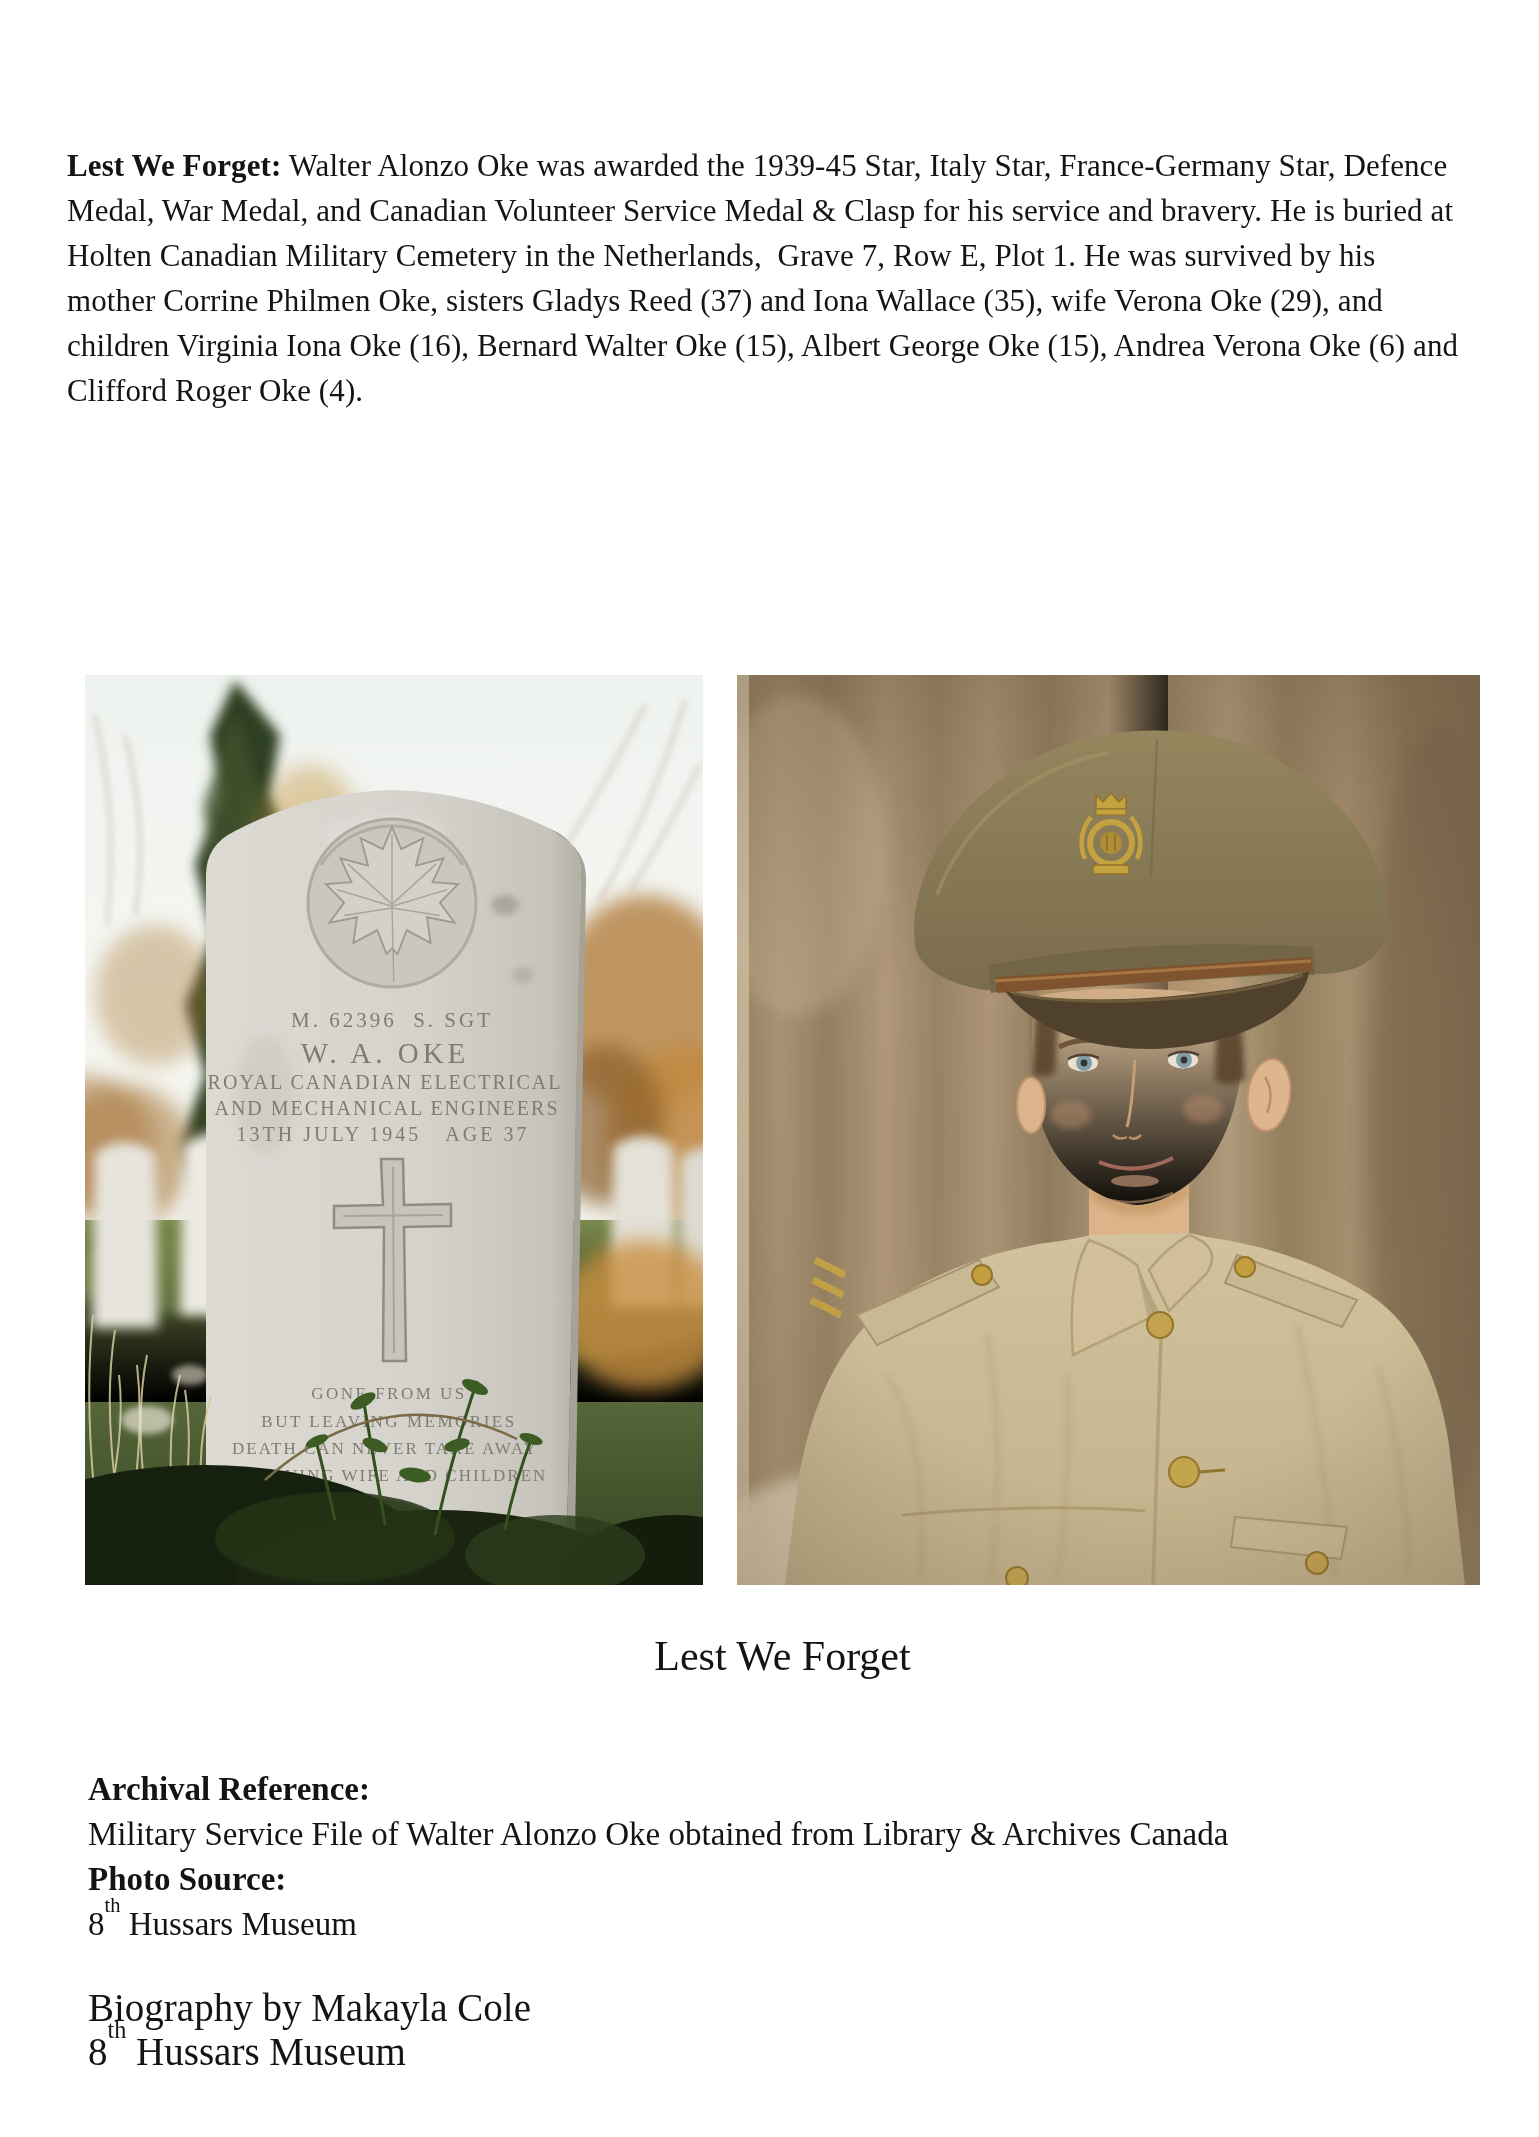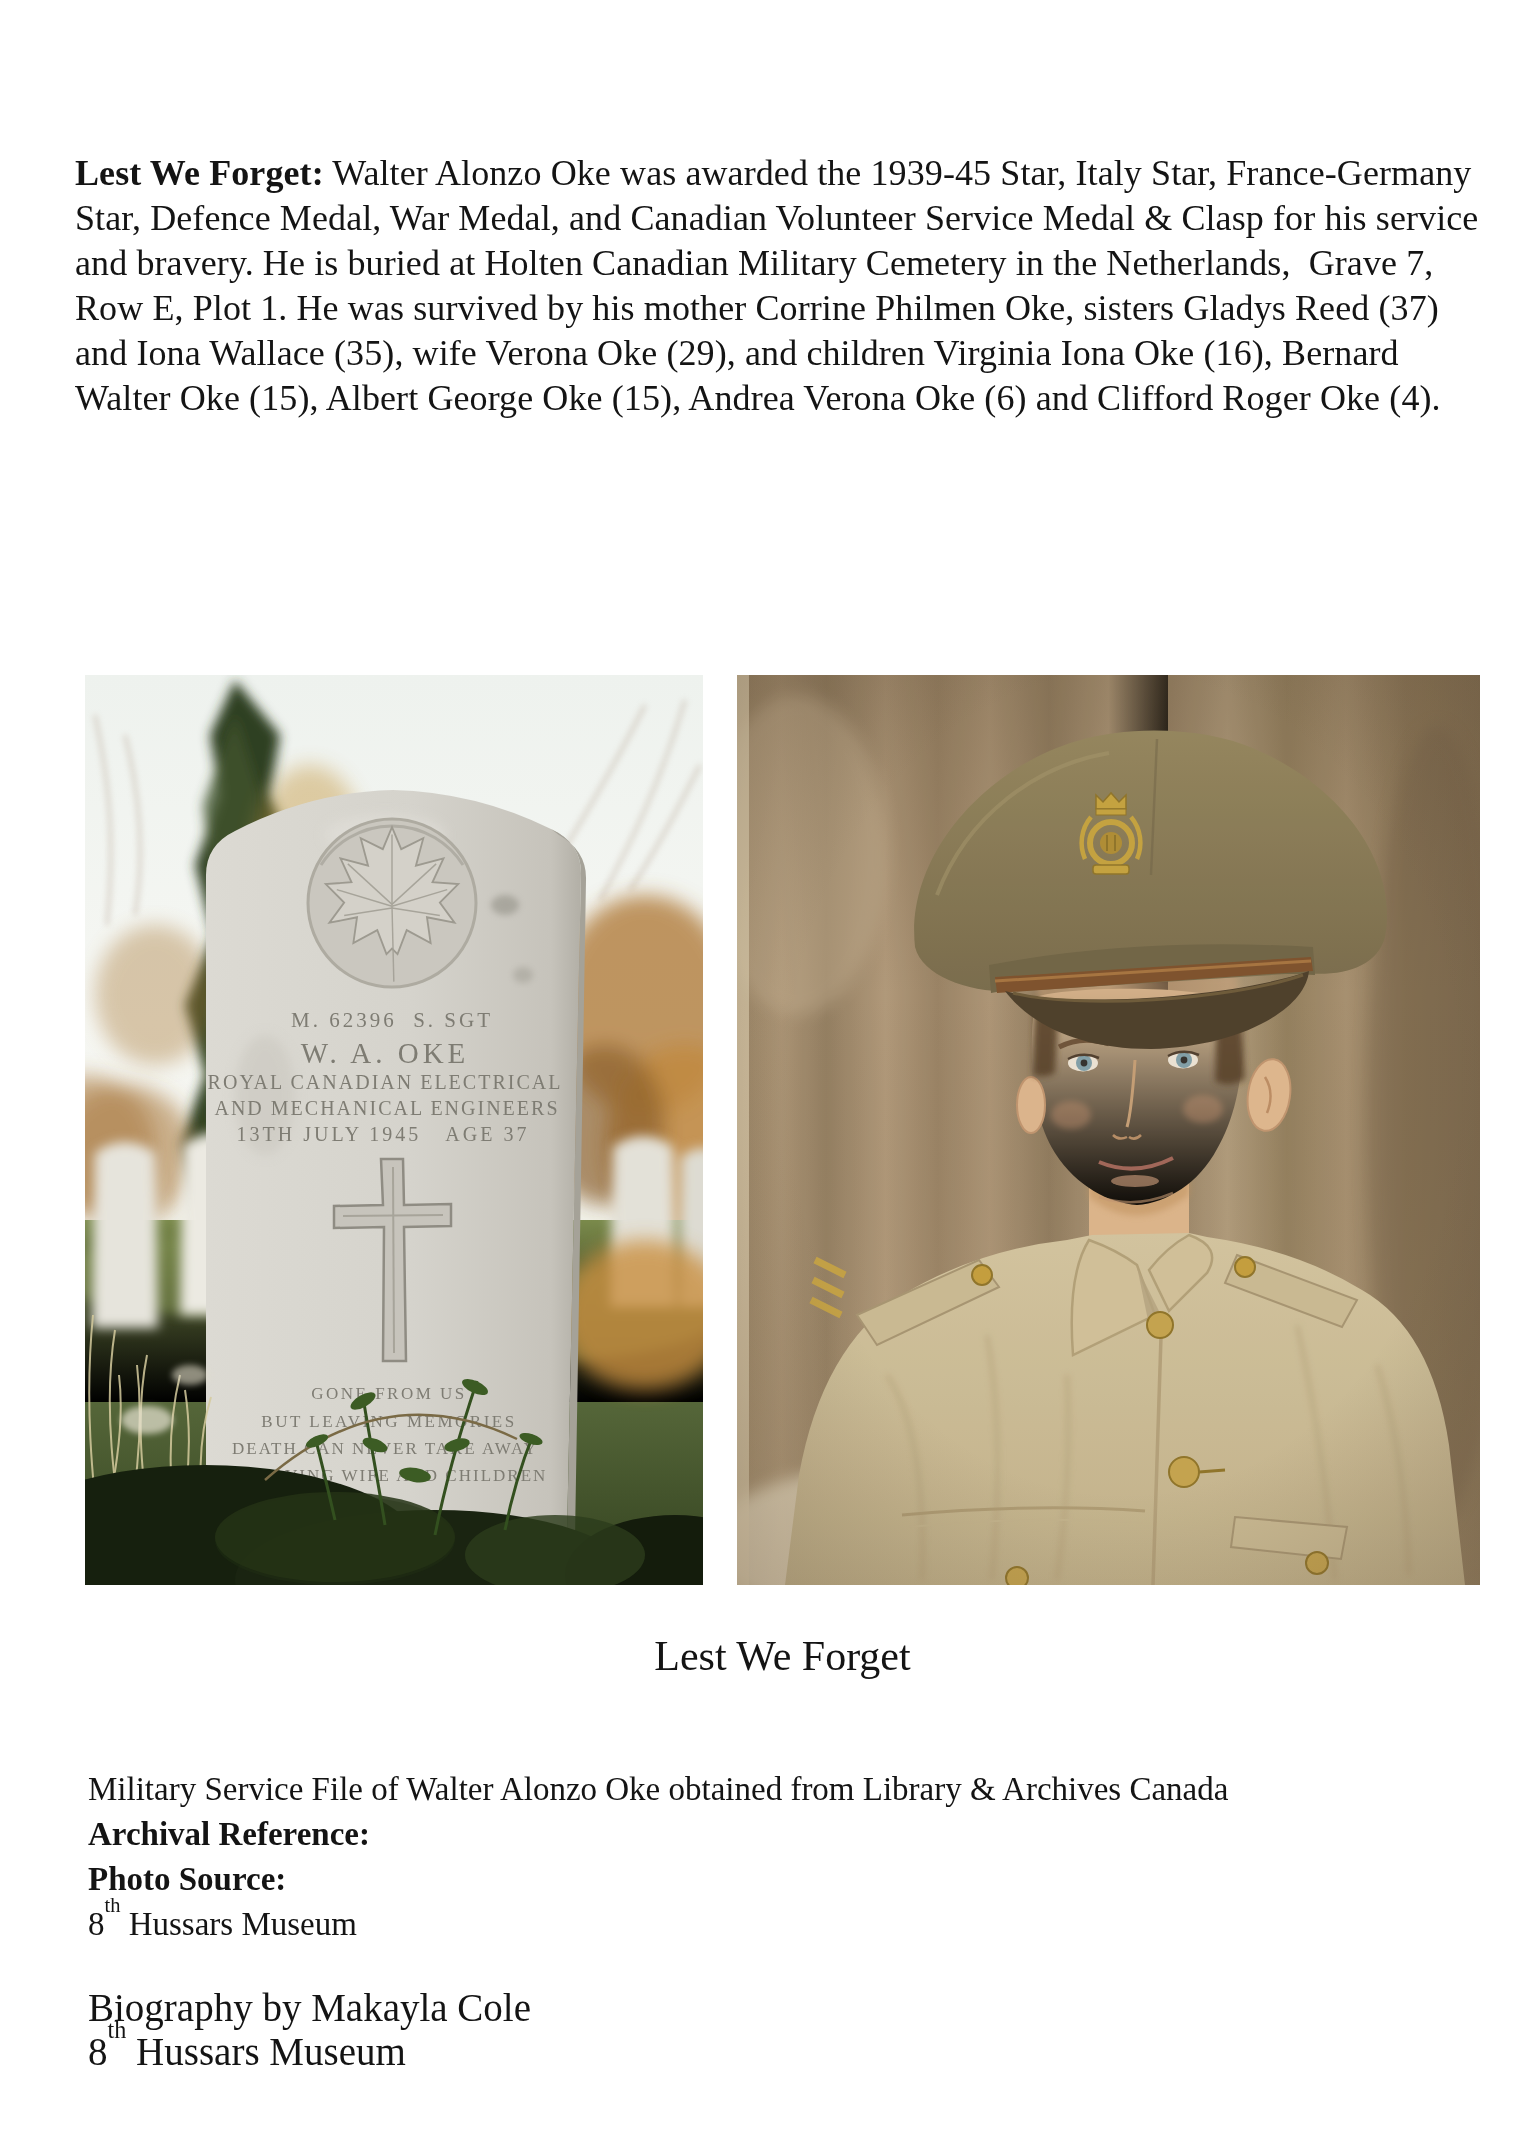--- a/index.html
+++ b/index.html
@@ -1,19 +1,19 @@
 <!DOCTYPE html>
 <html><head>
 <meta charset="utf-8">
 <style>
   html,body{margin:0;padding:0;background:#ffffff;}
   .page{position:relative;width:1539px;height:2137px;background:#ffffff;overflow:hidden;
         font-family:"Liberation Serif",serif;color:#141414;}
-  .intro{position:absolute;left:63px;top:139px;width:1404px;margin:12px;
-         font-size:36px;line-height:45px;letter-spacing:0.1px;}
+  .intro{position:absolute;left:63px;top:139px;width:1404px;margin:4px;
+         font-size:31px;line-height:45px;letter-spacing:0.1px;}
   .intro b{font-weight:bold;}
   figure{margin:0;padding:0;}
   .photo-grave{position:absolute;left:85px;top:675px;width:620px;height:910px;}
   .photo-portrait{position:absolute;left:737px;top:675px;width:743px;height:910px;}
   .photo-grave svg,.photo-portrait svg{display:block;}
   .caption{position:absolute;left:85px;top:1633px;width:1395px;text-align:center;}
   .caption-title{font-weight:normal;font-size:42px;line-height:47px;}
   .caption-subtitle{font-style:italic;font-size:34px;line-height:47px;}
   .refs{position:absolute;left:88px;top:1767px;font-size:33px;line-height:45px;}
   .refs p,.credits p{margin:0;}
@@ -358,22 +358,22 @@
       <rect x="0" y="0" width="743" height="910" fill="#9a7f58" opacity="0.1"></rect>
       <rect x="0" y="0" width="743" height="910" fill="url(#vignette)"></rect>
     </svg>
   </figure>
 
   <div class="caption">
     <div class="caption-title">Lest We Forget</div>
   </div>
 
   <div class="refs">
+    <p><b>Archival Reference:</b></p>
     <p>Military Service File of Walter Alonzo Oke obtained from Library &amp; Archives Canada</p>
-    <p><b>Archival Reference:</b></p>
     <p><b>Photo Source:</b></p>
     <p><span>8</span><sup class="ord">th</sup><span> Hussars Museum</span></p>
   </div>
 
   <div class="credits">
     <p>Biography by Makayla Cole</p>
     <p><span>8</span><sup class="ord">th</sup><span> Hussars Museum</span></p>
   </div>
 
 </div>

